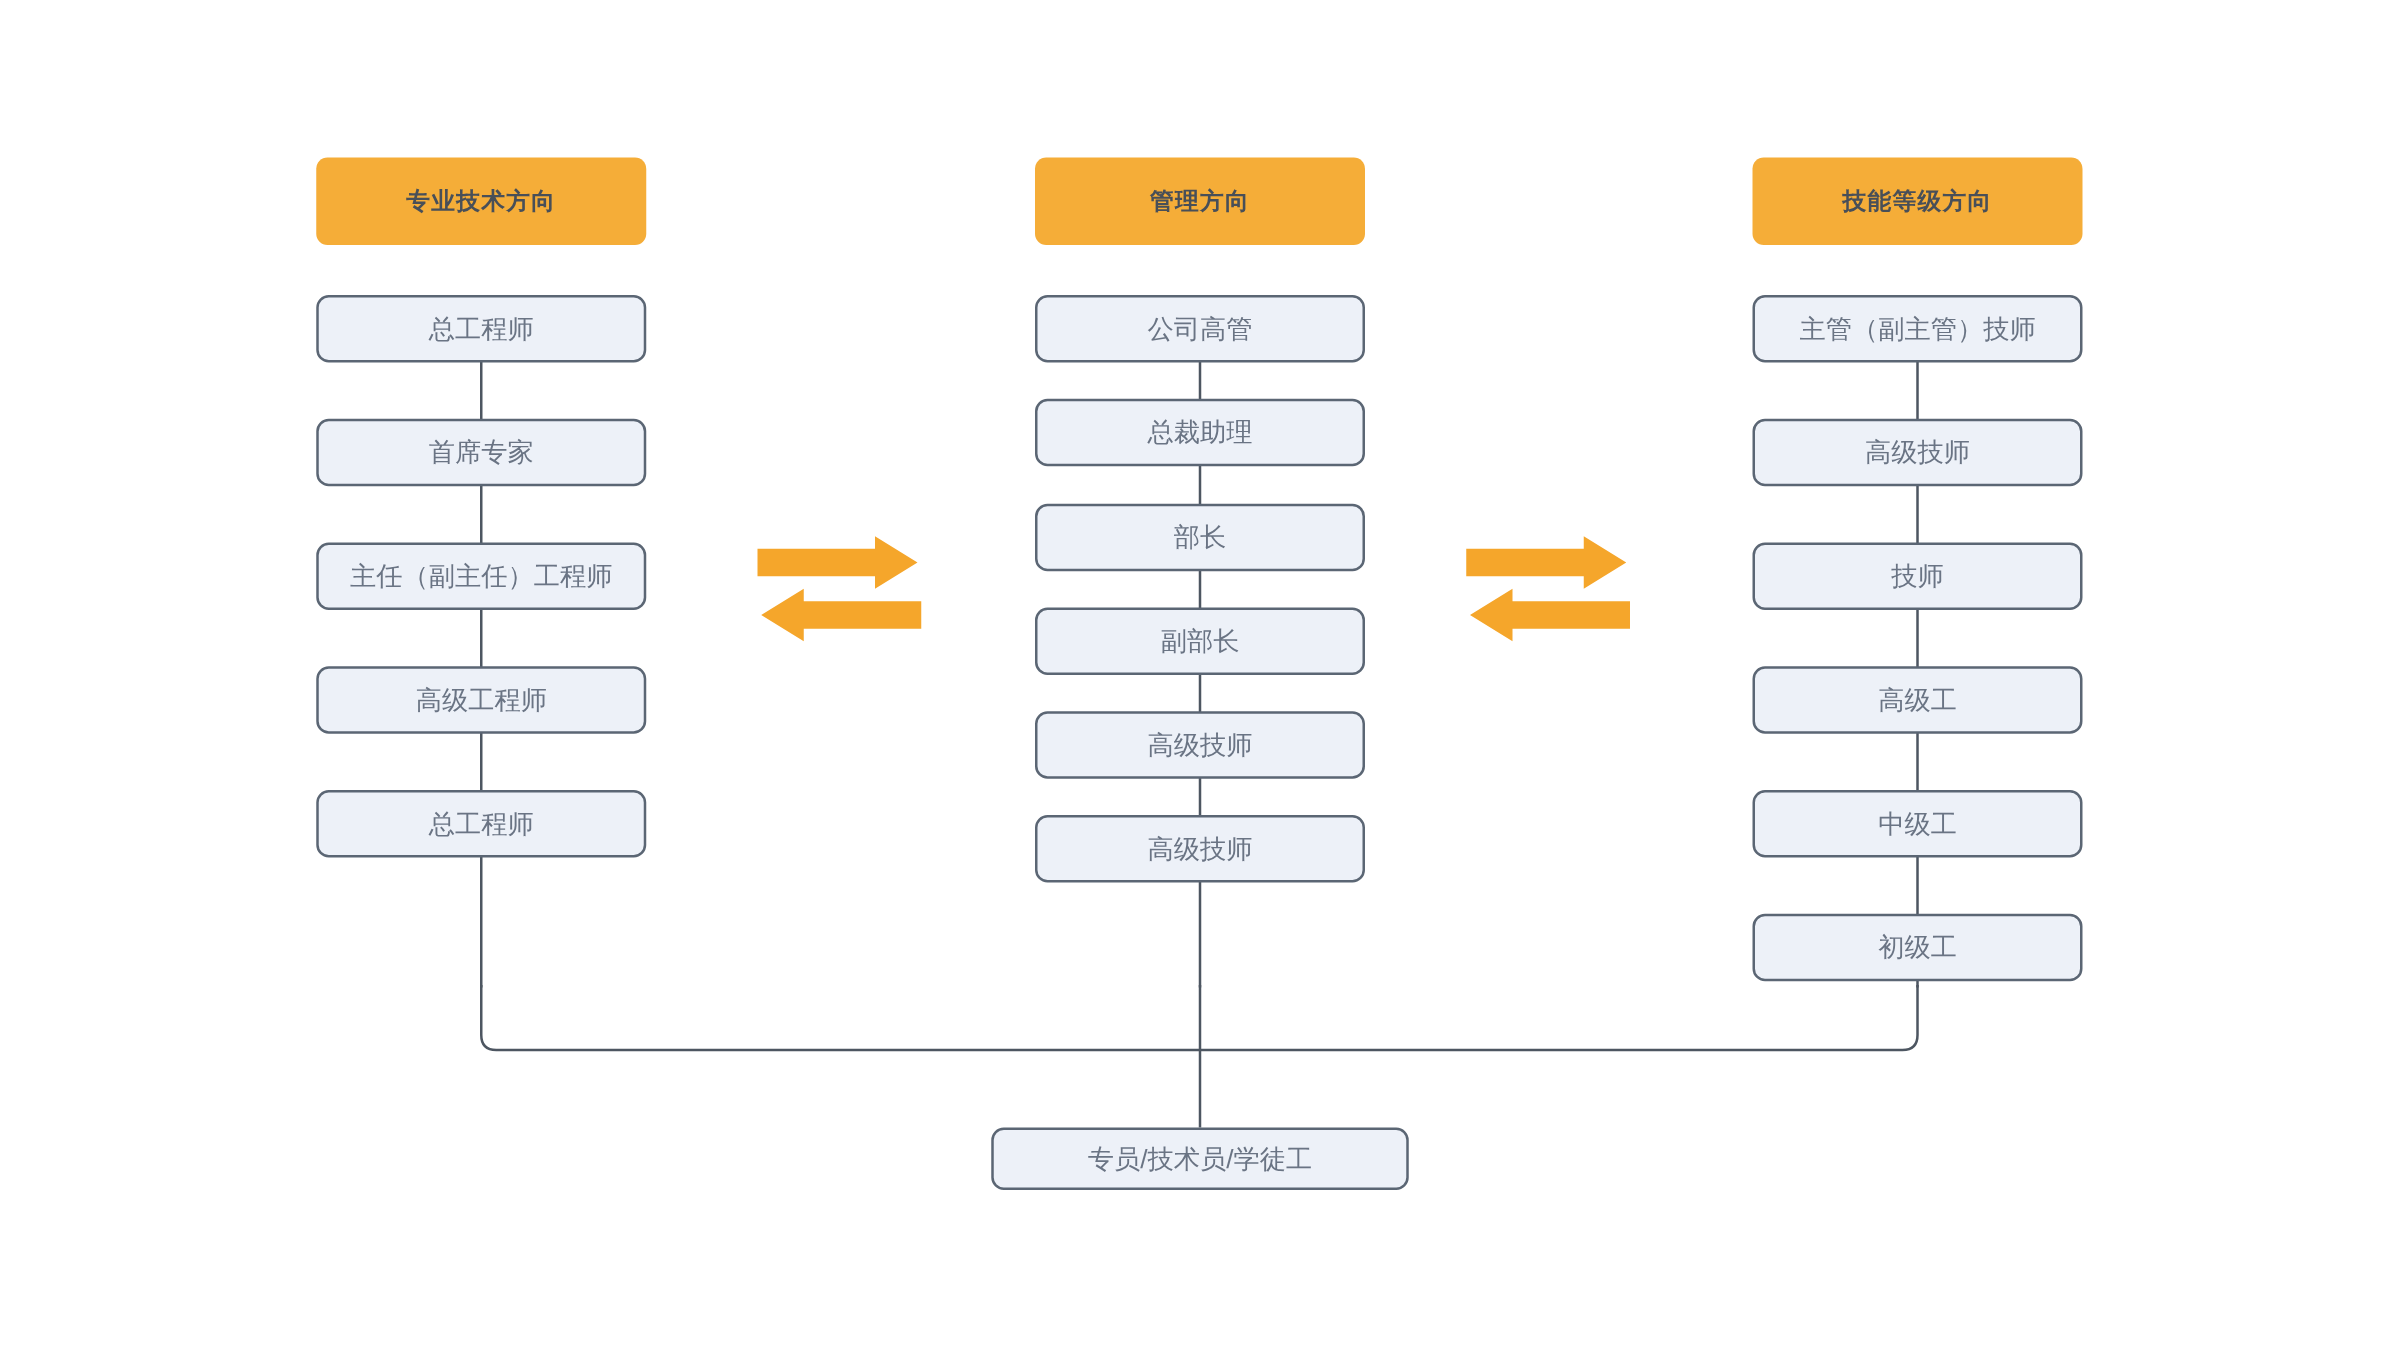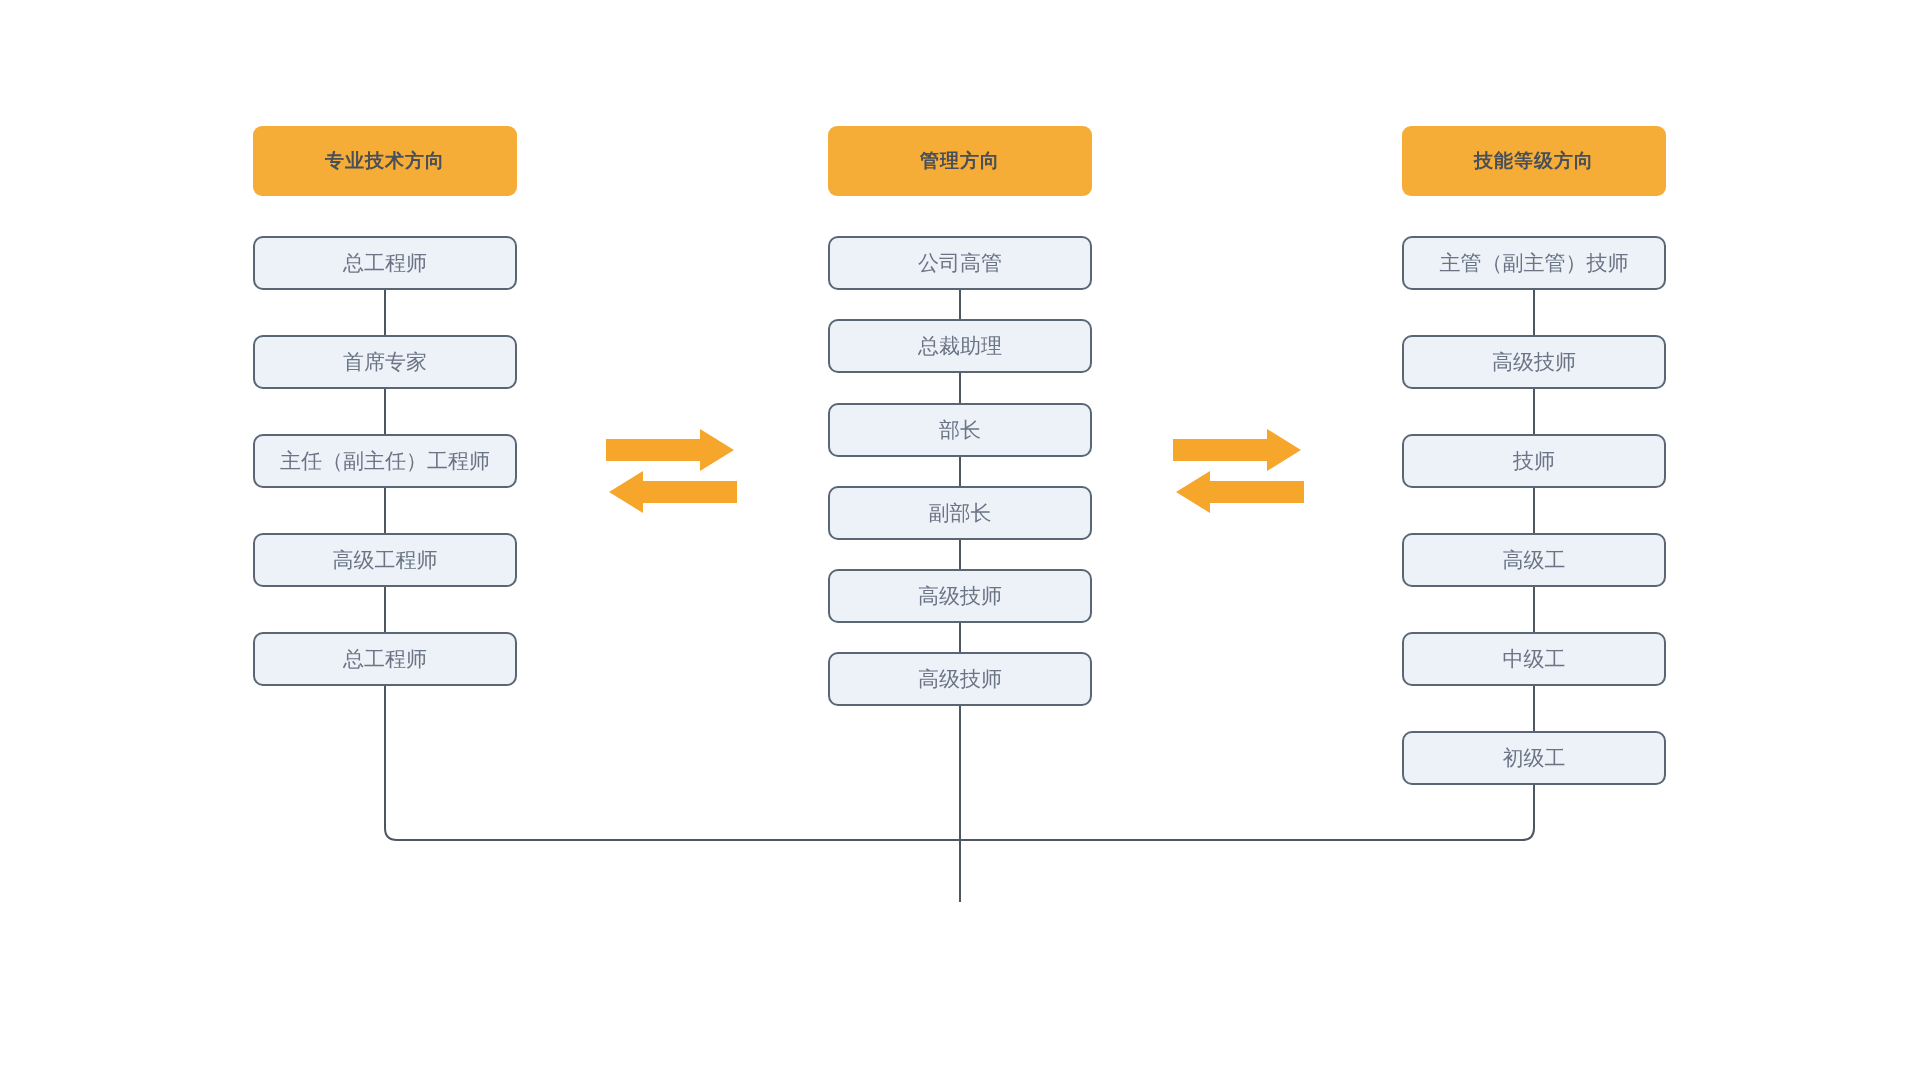--- a/index.html
+++ b/index.html
@@ -82,14 +82,15 @@
     <div class="vline"></div>
     <div class="col-header">技能等级方向</div>
     <div class="node">主管（副主管）技师</div>
     <div class="node">高级技师</div>
     <div class="node">技师</div>
     <div class="node">高级工</div>
     <div class="node">中级工</div>
     <div class="node">初级工</div>
   </div>
 
+  <div class="bottom-node">专员/技术员/学徒工</div>
 
 </div>
 
 </body></html>

